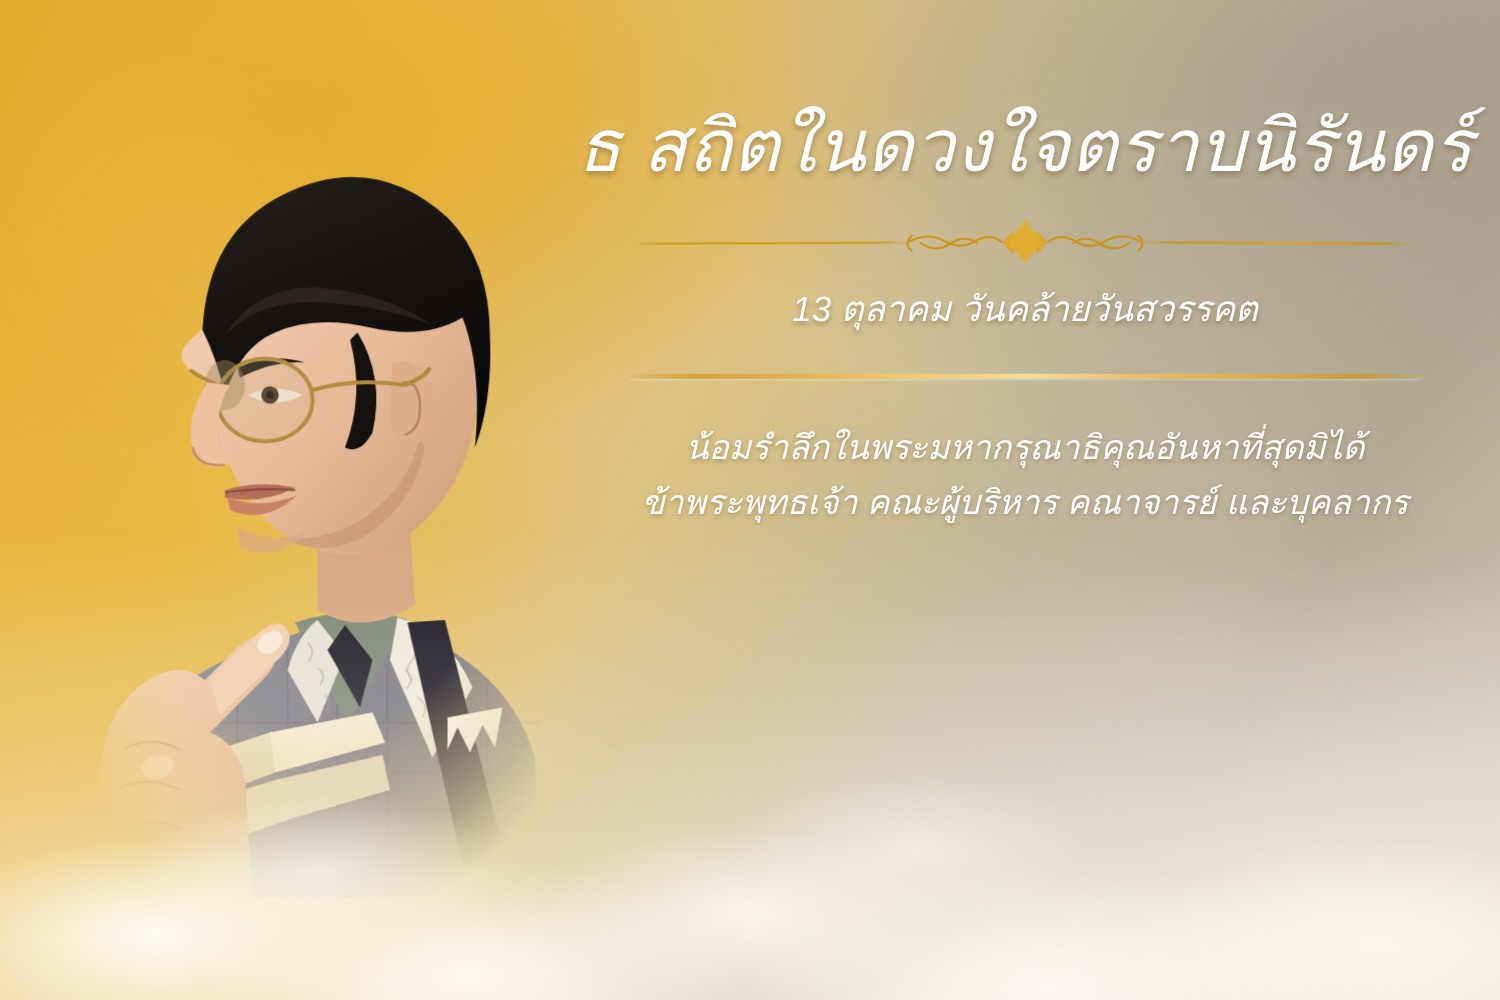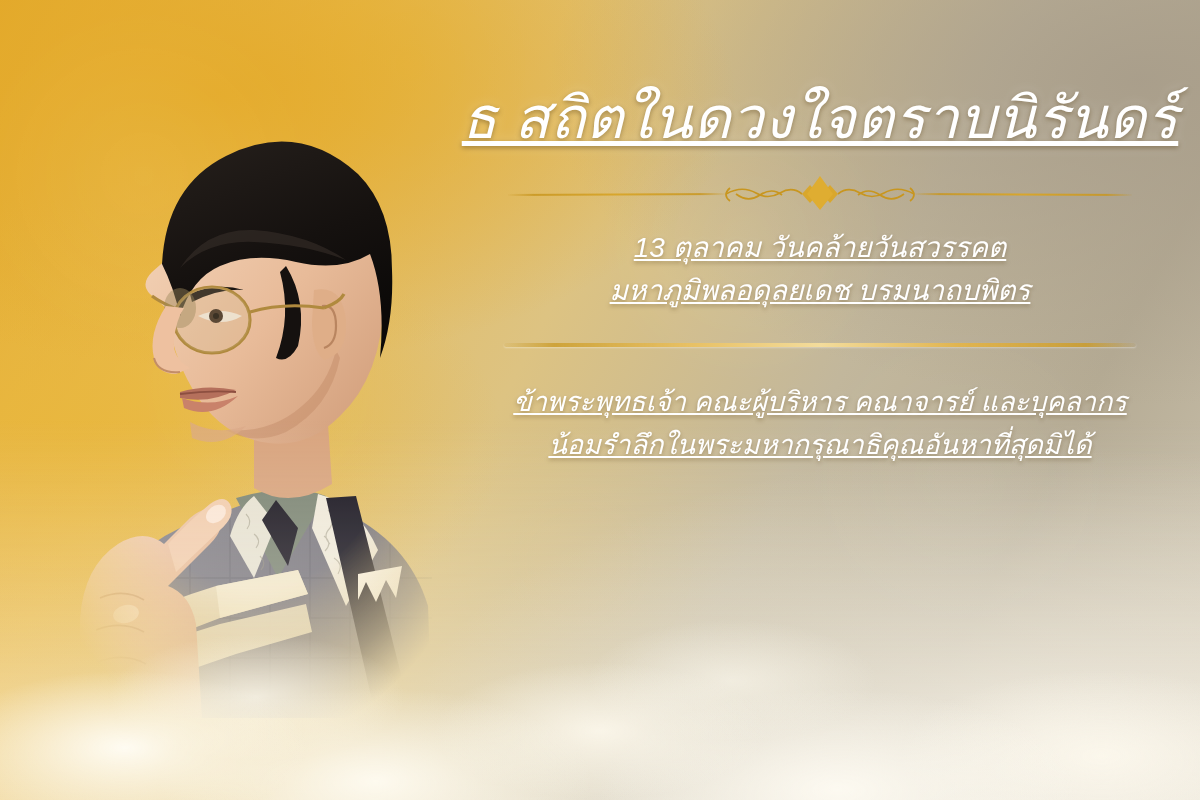--- a/index.html
+++ b/index.html
@@ -62,21 +62,20 @@
   .portrait svg { width:100%; height:100%; display:block; }
 
   
   .content {
     position:absolute; left:470px; top:0;
     width:700px; height:800px;
     display:flex; flex-direction:column;
     align-items:center;
     text-align:center;
     color:#ffffff;
-    text-decoration:underline;
   }
 
   .headline {
     margin-top:86px;
     font-size:58px;
     line-height:1.1;
     font-style:italic;
     font-weight:400;
     letter-spacing:0.5px;
     white-space:nowrap;
@@ -319,24 +318,23 @@
 
         <path d="M298 18 L306 9 L314 18 L306 27 Z" fill="#d9a72c"></path>
         <path d="M318 18 L326 9 L334 18 L326 27 Z" fill="#d9a72c"></path>
 
         <path d="M316 18 L329 0 L342 18 L329 34 Z" fill="#dfad31" transform="translate(-13,0)"></path>
       </svg>
     </div>
 
     <div class="subtitle">
       <div>13 ตุลาคม วันคล้ายวันสวรรคต</div>
-      <div>มหาภูมิพลอดุลยเดช บรมนาถบพิตร</div>
     </div>
 
     <div class="rule"></div>
 
     <div class="body-text">
+      <div>น้อมรำลึกในพระมหากรุณาธิคุณอันหาที่สุดมิได้</div>
       <div>ข้าพระพุทธเจ้า คณะผู้บริหาร คณาจารย์ และบุคลากร</div>
-      <div>น้อมรำลึกในพระมหากรุณาธิคุณอันหาที่สุดมิได้</div>
     </div>
 
   </div>
 </div>
 
 </body></html>

